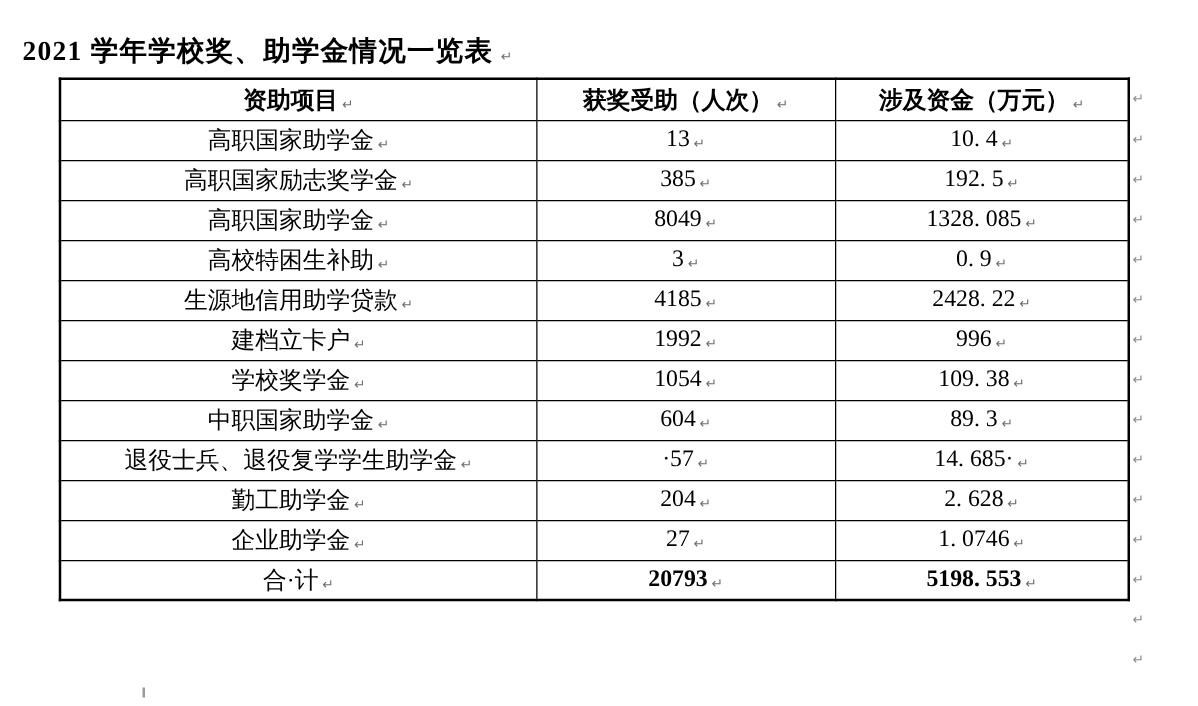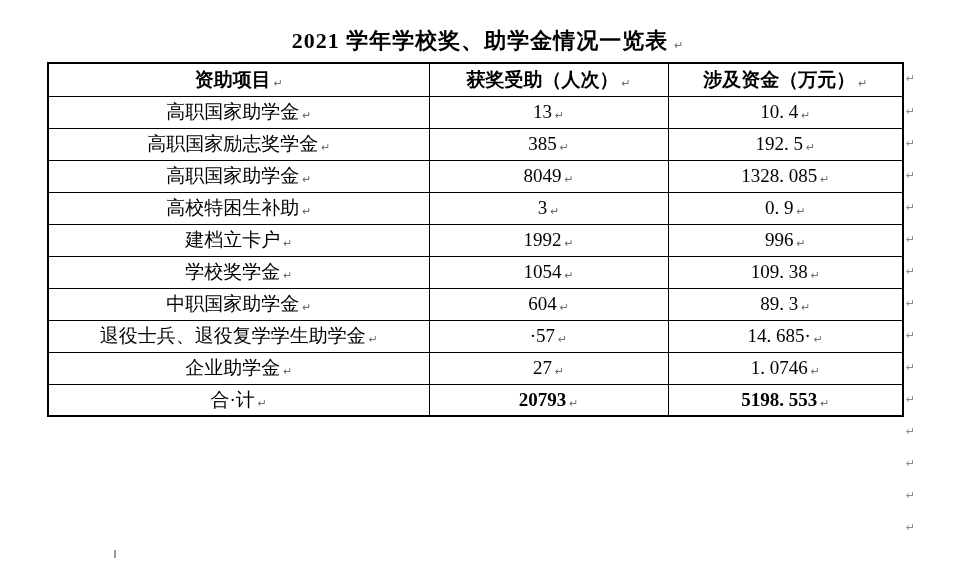--- a/index.html
+++ b/index.html
@@ -16,21 +16,21 @@
     position: relative;
     width: 958px;
     height: 565px;
     background: #ffffff;
   }
   .doc-title {
     position: absolute;
     top: 26px;
     left: 0;
     width: 100%;
-    text-align: center;
+    text-align: left;
     font-size: 22px;
     font-weight: bold;
     letter-spacing: 1px;
     padding-left: 18px;
     box-sizing: border-box;
     white-space: nowrap;
   }
   table.main-table {
     position: absolute;
     left: 47px;
@@ -129,40 +129,50 @@
           <td><span>高职国家助学金</span><span class="mark">↵</span></td>
           <td><span>8049</span><span class="mark">↵</span></td>
           <td><span>1328. 085</span><span class="mark">↵</span></td>
         </tr>
         <tr>
           <td><span>高校特困生补助</span><span class="mark">↵</span></td>
           <td><span>3</span><span class="mark">↵</span></td>
           <td><span>0. 9</span><span class="mark">↵</span></td>
         </tr>
         <tr>
+          <td><span>生源地信用助学贷款</span><span class="mark">↵</span></td>
+          <td><span>4185</span><span class="mark">↵</span></td>
+          <td><span>2428. 22</span><span class="mark">↵</span></td>
+        </tr>
+        <tr>
           <td><span>建档立卡户</span><span class="mark">↵</span></td>
           <td><span>1992</span><span class="mark">↵</span></td>
           <td><span>996</span><span class="mark">↵</span></td>
         </tr>
         <tr>
           <td><span>学校奖学金</span><span class="mark">↵</span></td>
           <td><span>1054</span><span class="mark">↵</span></td>
           <td><span>109. 38</span><span class="mark">↵</span></td>
         </tr>
         <tr>
           <td><span>中职国家助学金</span><span class="mark">↵</span></td>
           <td><span>604</span><span class="mark">↵</span></td>
           <td><span>89. 3</span><span class="mark">↵</span></td>
         </tr>
         <tr>
           <td><span>退役士兵、退役复学学生助学金</span><span class="mark">↵</span></td>
           <td><span>·57</span><span class="mark">↵</span></td>
           <td><span>14. 685·</span><span class="mark">↵</span></td>
         </tr>
         <tr>
+          <td><span>勤工助学金</span><span class="mark">↵</span></td>
+          <td><span>204</span><span class="mark">↵</span></td>
+          <td><span>2. 628</span><span class="mark">↵</span></td>
+        </tr>
+        <tr>
           <td><span>企业助学金</span><span class="mark">↵</span></td>
           <td><span>27</span><span class="mark">↵</span></td>
           <td><span>1. 0746</span><span class="mark">↵</span></td>
         </tr>
         <tr>
           <td><span>合·计</span><span class="mark">↵</span></td>
           <td class="bold"><span>20793</span><span class="mark">↵</span></td>
           <td class="bold"><span>5198. 553</span><span class="mark">↵</span></td>
         </tr>
       </tbody>

